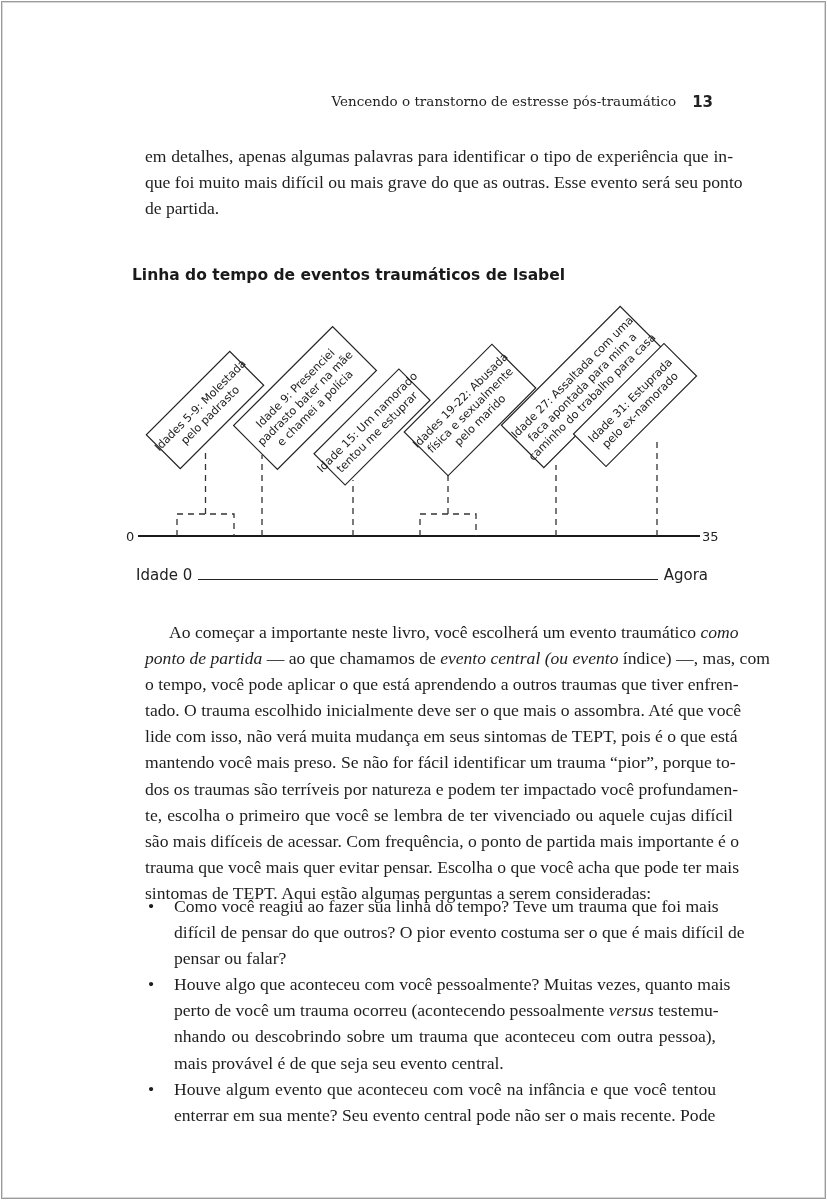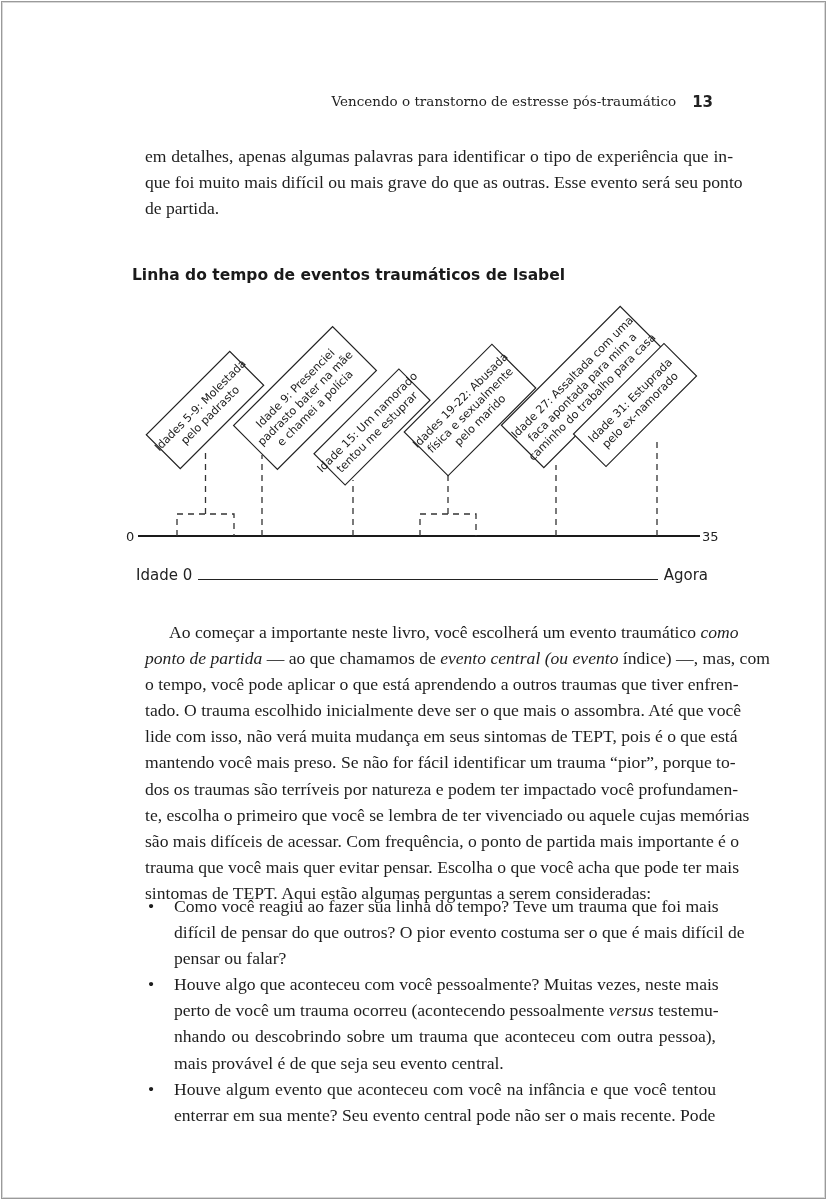--- a/index.html
+++ b/index.html
@@ -121,40 +121,40 @@
 
 <div class="body-text p2">
   <p id="main-p" class="indent-first">
       <span class="line indent"><span>Ao começar a importante neste livro, você escolherá um evento traumático </span><em>como</em></span>
       <span class="line"><em>ponto de partida</em><span> — ao que chamamos de </span><em>evento central (ou evento</em><span> índice) —, mas, com</span></span>
       <span class="line"><span>o tempo, você pode aplicar o que está aprendendo a outros traumas que tiver enfren-</span></span>
       <span class="line"><span>tado. O trauma escolhido inicialmente deve ser o que mais o assombra. Até que você</span></span>
       <span class="line"><span>lide com isso, não verá muita mudança em seus sintomas de TEPT, pois é o que está</span></span>
       <span class="line"><span>mantendo você mais preso. Se não for fácil identificar um trauma “pior”, porque to-</span></span>
       <span class="line"><span>dos os traumas são terríveis por natureza e podem ter impactado você profundamen-</span></span>
-      <span class="line"><span>te, escolha o primeiro que você se lembra de ter vivenciado ou aquele cujas memórias</span></span>
+      <span class="line"><span>te, escolha o primeiro que você se lembra de ter vivenciado ou aquele cujas difícil</span></span>
       <span class="line"><span>são mais difíceis de acessar. Com frequência, o ponto de partida mais importante é o</span></span>
       <span class="line"><span>trauma que você mais quer evitar pensar. Escolha o que você acha que pode ter mais</span></span>
       <span class="line last"><span>sintomas de TEPT. Aqui estão algumas perguntas a serem consideradas:</span></span>
     </p>
 </div>
 
 <ul class="bullets" id="bullets">
     <li>
       <span class="dot">•</span>
       <div style="text-align: justify;">
         <span class="line"><span>Como você reagiu ao fazer sua linha do tempo? Teve um trauma que foi mais</span></span>
         <span class="line"><span>difícil de pensar do que outros? O pior evento costuma ser o que é mais difícil de</span></span>
         <span class="line last"><span>pensar ou falar?</span></span>
       </div>
     </li>
     <li>
       <span class="dot">•</span>
       <div style="text-align: justify;">
-        <span class="line"><span>Houve algo que aconteceu com você pessoalmente? Muitas vezes, neste mais</span></span>
+        <span class="line"><span>Houve algo que aconteceu com você pessoalmente? Muitas vezes, quanto mais</span></span>
         <span class="line"><span>perto de você um trauma ocorreu (acontecendo pessoalmente </span><em>versus</em><span> testemu-</span></span>
         <span class="line"><span>nhando ou descobrindo sobre um trauma que aconteceu com outra pessoa),</span></span>
         <span class="line last"><span>mais provável é de que seja seu evento central.</span></span>
       </div>
     </li>
     <li>
       <span class="dot">•</span>
       <div style="text-align: justify;">
         <span class="line"><span>Houve algum evento que aconteceu com você na infância e que você tentou</span></span>
         <span class="line last"><span>enterrar em sua mente? Seu evento central pode não ser o mais recente. Pode</span></span>

